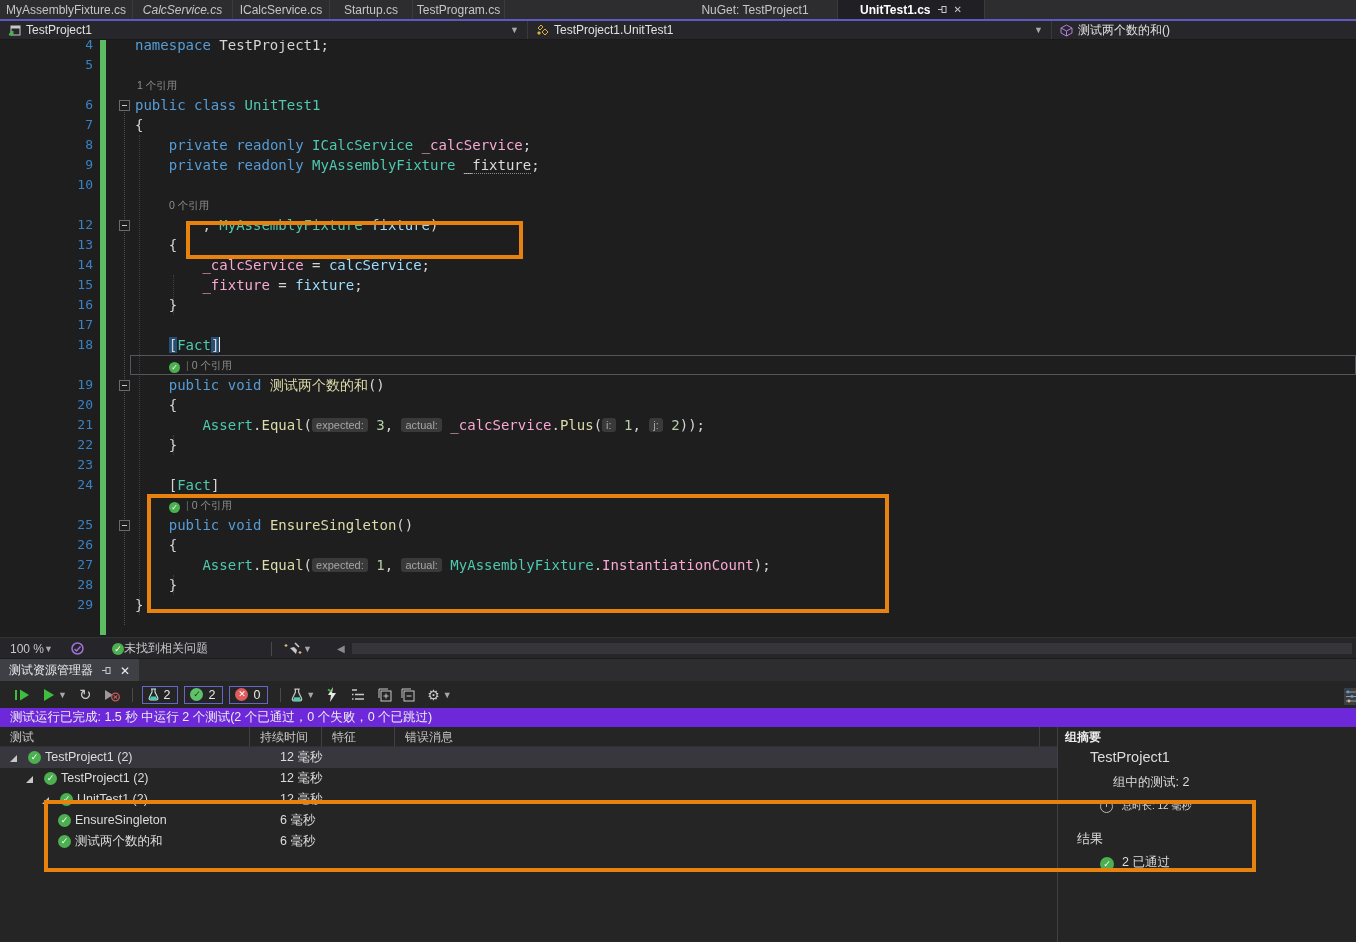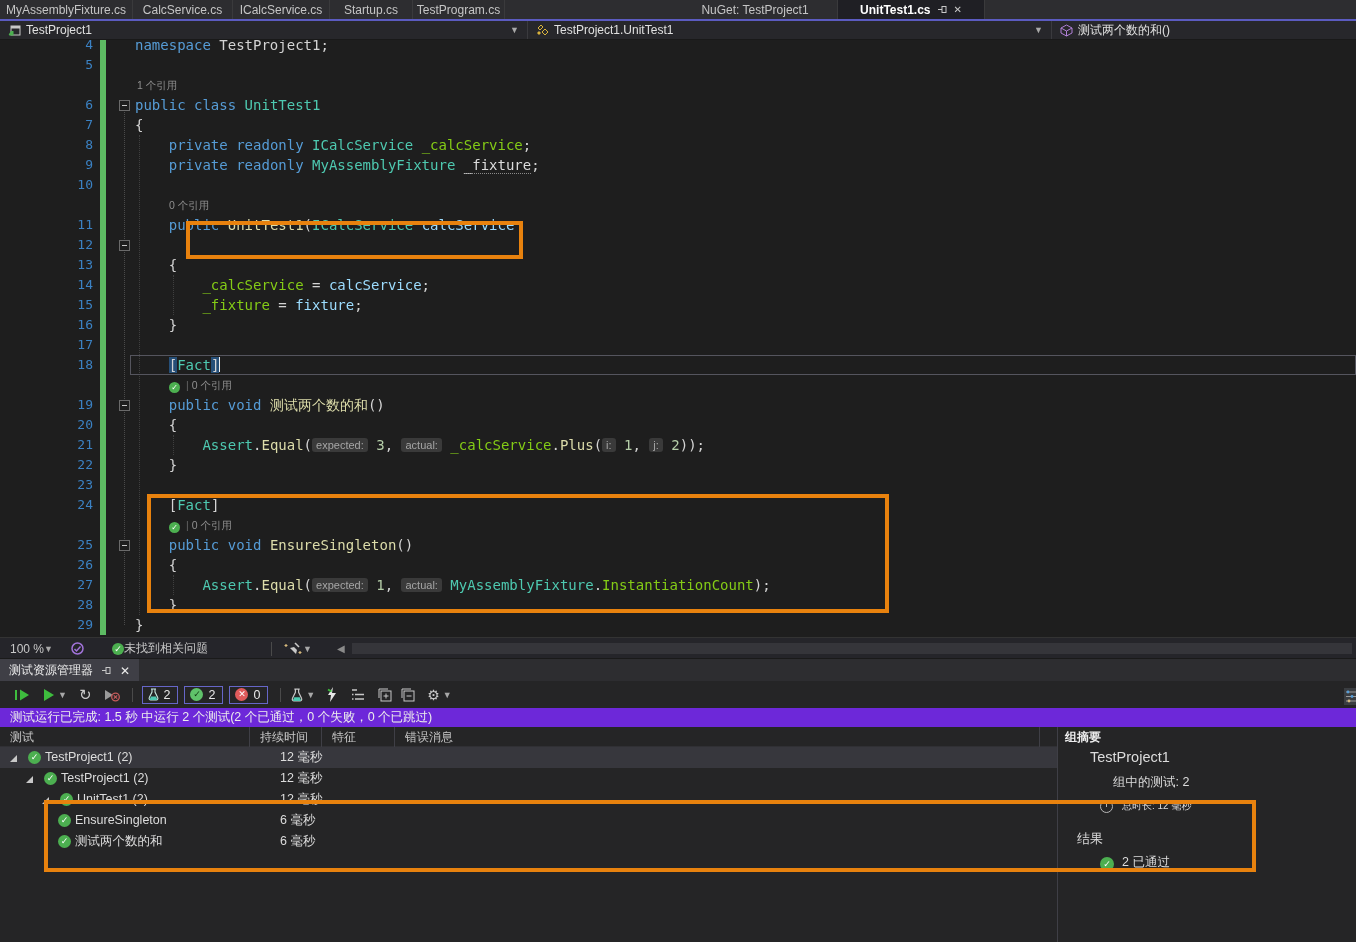--- a/index.html
+++ b/index.html
@@ -31,21 +31,21 @@
   .lens.lvl1{left:169px;}
   .lens-check{display:inline-block;width:11px;height:11px;border-radius:50%;background:#4CAF50;color:#fff;font-size:8px;line-height:11px;text-align:center;vertical-align:-1px;margin-right:3px;}
   .lens-sep{margin:0 3px;color:#666;}
   .changebar{position:absolute;left:100px;top:0;width:6px;height:595px;background:#5DBB63;}
   .outline-connector{position:absolute;left:124px;top:70px;height:515px;border-left:1px dotted #4A4A4A;}
   .collapse-box{position:absolute;left:119px;top:5px;width:11px;height:11px;border:1px solid #6A6A6A;background:#1E1E1E;box-sizing:border-box;z-index:5;}
   .collapse-box::after{content:"";position:absolute;left:2px;right:2px;top:4px;border-top:1px solid #C8C8C8;}
   .guide{position:absolute;border-left:1px dotted #3F3F3F;}
   .curline{position:absolute;left:130px;right:0;top:315px;height:20px;border:1px solid #55555E;box-sizing:border-box;}
   .tk-k{color:#569CD6;} .tk-t{color:#4EC9B0;} .tk-m{color:#DCDCAA;} .tk-p{color:#9CDCFE;}
-  .tk-f{color:#84cc16;} .tk-n{color:#B5CEA8;} .tk-d{color:#D4D4D4;}
+  .tk-f{color:#f9a8d4;} .tk-n{color:#B5CEA8;} .tk-d{color:#D4D4D4;}
   .tk-hlb{background:#264F78;color:#D4D4D4;}
   .tk-sug{color:#DCDCDC;border-bottom:1px dotted #8A8A8A;}
   .tk-chip{display:inline-block;background:#3A3A3A;color:#A5A5A5;border-radius:3px;font-size:11px;line-height:14px;padding:0 4px;vertical-align:1px;font-family:"Liberation Sans",sans-serif;}
   .tk-cur{display:inline-block;width:1px;height:15px;background:#EDEDED;vertical-align:-2px;}
 
   
   .botstrip{position:absolute;top:637px;left:0;right:0;height:21px;background:#25252A;border-top:1px solid #333;font-size:12px;color:#C8C8C8;}
   .botstrip .abs{position:absolute;top:0;height:21px;display:flex;align-items:center;}
   .ok-circle{display:inline-block;width:12px;height:12px;border-radius:50%;background:#4CAF50;color:#fff;font-size:9px;line-height:12px;text-align:center;}
   .vsep{width:1px;height:14px;background:#4A4A4A;}
@@ -86,21 +86,21 @@
 </style>
 </head>
 <body>
 
 <div id="app">
 
   <div class="tabbar" id="tabbar">
       <div class="tab" style="width: 133px;">
         <span>MyAssemblyFixture.cs</span>
       </div>
-      <div class="tab" style="width: 100px;">
+      <div class="tab" style="width: 100px; font-style: italic;">
         <span>CalcService.cs</span>
       </div>
       <div class="tab" style="width: 97px;">
         <span>ICalcService.cs</span>
       </div>
       <div class="tab" style="width: 83px;">
         <span>Startup.cs</span>
       </div>
       <div class="tab" style="width: 92px;">
         <span>TestProgram.cs</span>
@@ -167,22 +167,21 @@
     <div class="rows" id="editor-rows">
         <div class="row"><span class="lnum">4</span><span class="code"><span class="tk-k">namespace</span><span class="tk-d"> TestProject1;</span></span></div>
         <div class="row"><span class="lnum">5</span><span class="code"></span></div>
         <div class="row"><span class="lens"><span>1 个引用</span></span></div>
         <div class="row"><span class="lnum">6</span><span class="collapse-box"></span><span class="code"><span class="tk-k">public</span><span class="tk-d"> </span><span class="tk-k">class</span><span class="tk-d"> </span><span class="tk-t">UnitTest1</span></span></div>
         <div class="row"><span class="lnum">7</span><span class="code"><span class="tk-d">{</span></span></div>
         <div class="row"><span class="lnum">8</span><span class="code"><span class="tk-d">    </span><span class="tk-k">private</span><span class="tk-d"> </span><span class="tk-k">readonly</span><span class="tk-d"> </span><span class="tk-t">ICalcService</span><span class="tk-d"> </span><span class="tk-f">_calcService</span><span class="tk-d">;</span></span></div>
         <div class="row"><span class="lnum">9</span><span class="code"><span class="tk-d">    </span><span class="tk-k">private</span><span class="tk-d"> </span><span class="tk-k">readonly</span><span class="tk-d"> </span><span class="tk-t">MyAssemblyFixture</span><span class="tk-d"> </span><span class="tk-sug">_fixture</span><span class="tk-d">;</span></span></div>
         <div class="row"><span class="lnum">10</span><span class="code"></span></div>
         <div class="row"><span class="lens lvl1"><span>0 个引用</span></span></div>
-        <div class="row"><span class="lnum">11</span><span class="code"><span class="tk-d">    </span><span class="tk-k">public</span><span class="tk-d"> </span><span class="tk-m">UnitTest1</span><span class="tk-d">(</span><span class="tk-t">ICalcService</span><span class="tk-d"> </span><span class="tk-p">calcService</span></span></div>
-        <div class="row"><span class="lnum">12</span><span class="collapse-box"></span></div>
+        <div class="row"><span class="lnum">12</span><span class="collapse-box"></span><span class="code"><span class="tk-d">        , </span><span class="tk-t">MyAssemblyFixture</span><span class="tk-d"> </span><span class="tk-p">fixture</span><span class="tk-d">)</span></span></div>
         <div class="row"><span class="lnum">13</span><span class="code"><span class="tk-d">    {</span></span></div>
         <div class="row"><span class="lnum">14</span><span class="code"><span class="tk-d">        </span><span class="tk-f">_calcService</span><span class="tk-d"> = </span><span class="tk-p">calcService</span><span class="tk-d">;</span></span></div>
         <div class="row"><span class="lnum">15</span><span class="code"><span class="tk-d">        </span><span class="tk-f">_fixture</span><span class="tk-d"> = </span><span class="tk-p">fixture</span><span class="tk-d">;</span></span></div>
         <div class="row"><span class="lnum">16</span><span class="code"><span class="tk-d">    }</span></span></div>
         <div class="row"><span class="lnum">17</span><span class="code"></span></div>
         <div class="row current"><span class="lnum">18</span><span class="code"><span class="tk-d">    </span><span class="tk-hlb">[</span><span class="tk-t">Fact</span><span class="tk-hlb">]</span><span class="tk-cur"></span></span></div>
         <div class="row"><span class="lens lvl1"><span class="lens-check">✓</span><span class="lens-sep">|</span><span>0 个引用</span></span></div>
         <div class="row"><span class="lnum">19</span><span class="collapse-box"></span><span class="code"><span class="tk-d">    </span><span class="tk-k">public</span><span class="tk-d"> </span><span class="tk-k">void</span><span class="tk-d"> </span><span class="tk-m">测试两个数的和</span><span class="tk-d">()</span></span></div>
         <div class="row"><span class="lnum">20</span><span class="code"><span class="tk-d">    {</span></span></div>
         <div class="row"><span class="lnum">21</span><span class="code"><span class="tk-d">        </span><span class="tk-t">Assert</span><span class="tk-d">.</span><span class="tk-m">Equal</span><span class="tk-d">(</span><span class="tk-chip">expected:</span><span class="tk-d"> </span><span class="tk-n">3</span><span class="tk-d">, </span><span class="tk-chip">actual:</span><span class="tk-d"> </span><span class="tk-f">_calcService</span><span class="tk-d">.</span><span class="tk-m">Plus</span><span class="tk-d">(</span><span class="tk-chip">i:</span><span class="tk-d"> </span><span class="tk-n">1</span><span class="tk-d">, </span><span class="tk-chip">j:</span><span class="tk-d"> </span><span class="tk-n">2</span><span class="tk-d">));</span></span></div>

